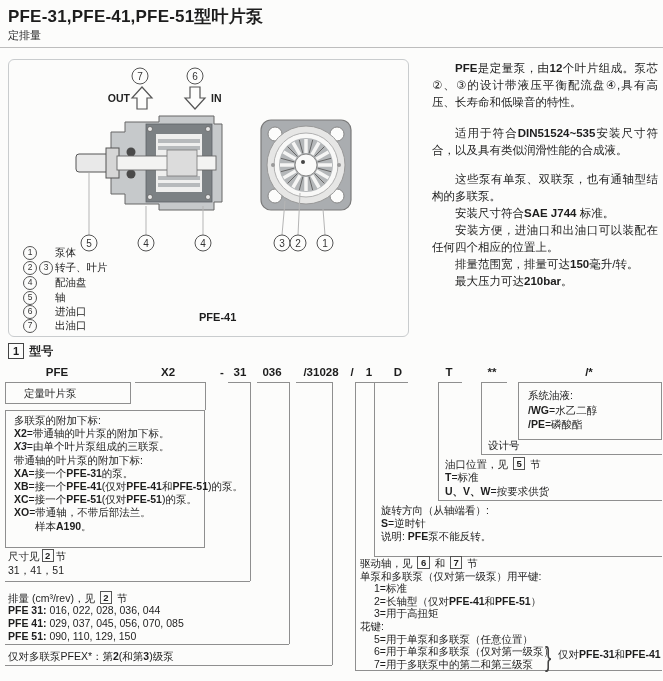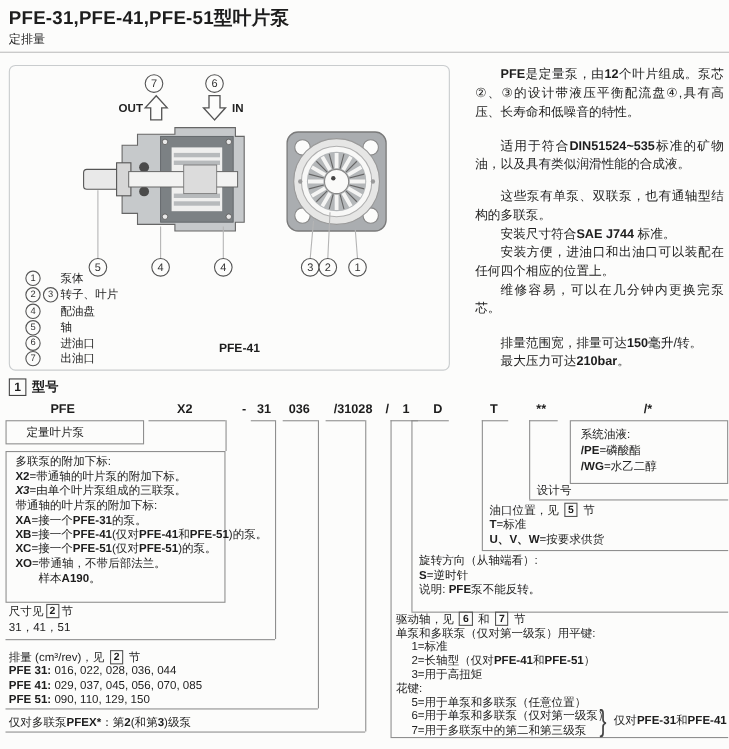--- a/index.html
+++ b/index.html
@@ -163,25 +163,24 @@
     <div class="prow" style="top:201px"><span class="circ">2</span><span class="circ">3</span><span class="pname">转子、叶片</span></div>
     <div class="prow" style="top:216px"><span class="circ">4</span><span class="pname">配油盘</span></div>
     <div class="prow" style="top:231px"><span class="circ">5</span><span class="pname">轴</span></div>
     <div class="prow" style="top:245px"><span class="circ">6</span><span class="pname">进油口</span></div>
     <div class="prow" style="top:259px"><span class="circ">7</span><span class="pname">出油口</span></div>
     <div class="figcaption">PFE-41</div>
   </div>
 
   <div class="abs desc">
     <p class="para mb14"><span style="font-weight: bold;">PFE</span><span>是定量泵，由</span><span style="font-weight: bold;">12</span><span>个叶片组成。泵芯②、③的设计带液压平衡配流盘④,具有高压、长寿命和低噪音的特性。</span></p>
-    <p class="para mb12"><span>适用于符合</span><span style="font-weight: bold;">DIN51524~535</span><span>标准的矿物油，以及具有类似润滑性能的合成液。</span></p>
+    <p class="para mb12"><span>适用于符合</span><span style="font-weight: bold;">DIN51524~535</span><span>安装尺寸符合，以及具有类似润滑性能的合成液。</span></p>
     <p class="para"><span>这些泵有单泵、双联泵，也有通轴型结构的多联泵。</span></p>
     <p class="para"><span>安装尺寸符合</span><span style="font-weight: bold;">SAE J744</span><span> 标准。</span></p>
     <p class="para"><span>安装方便，进油口和出油口可以装配在任何四个相应的位置上。</span></p>
-    <p class="para mb14"><span>维修容易，可以在几分钟内更换完泵芯。</span></p>
     <p class="para"><span>排量范围宽，排量可达</span><span style="font-weight: bold;">150</span><span>毫升/转。</span></p>
     <p class="para"><span>最大压力可达</span><span style="font-weight: bold;">210bar</span><span>。</span></p>
   </div>
 
   <div class="abs sechead">
     <span class="secnum">1</span><span>型号</span>
   </div>
 
   <span class="code" style="left:57px">PFE</span>
   <span class="code" style="left:168px">X2</span>
@@ -239,21 +238,21 @@
   </div>
 
   <div class="llabs" style="left:8px;top:549px"><span>尺寸见</span><span class="refbox">2</span><span>节</span></div>
   <div class="llabs" style="left:8px;top:564px"><span>31，41，51</span></div>
 
   <div class="llabs" style="left:8px;top:591px"><span>排量 (cm³/rev)，见 </span><span class="refbox">2</span><span> 节</span></div>
   <div class="llabs" style="left:8px;top:604px"><span style="font-weight: bold;">PFE 31: </span><span>016, 022, 028, 036, 044</span></div>
   <div class="llabs" style="left:8px;top:617px"><span style="font-weight: bold;">PFE 41: </span><span>029, 037, 045, 056, 070, 085</span></div>
   <div class="llabs" style="left:8px;top:630px"><span style="font-weight: bold;">PFE 51: </span><span>090, 110, 129, 150</span></div>
 
-  <div class="llabs" style="left:8px;top:650px"><span>仅对多联泵</span><span style="font-weight: bold; text-align: right;">PFEX*</span><span>：第</span><span style="font-weight: bold;">2</span><span>(和第</span><span style="font-weight: bold;">3</span><span>)级泵</span></div>
+  <div class="llabs" style="left:8px;top:650px"><span>仅对多联泵</span><span style="font-weight: normal; text-align: right;">PFEX*</span><span>：第</span><span style="font-weight: bold;">2</span><span>(和第</span><span style="font-weight: bold;">3</span><span>)级泵</span></div>
 
   <div class="abs blkF">
     <div class="ll"><span>驱动轴，见 </span><span class="refbox">6</span><span> 和 </span><span class="refbox">7</span><span> 节</span></div>
     <div class="ll"><span>单泵和多联泵（仅对第一级泵）用平键:</span></div>
     <div class="ll ind"><span>1=标准</span></div>
     <div class="ll ind"><span>2=长轴型（仅对</span><span style="font-weight: bold;">PFE-41</span><span>和</span><span style="font-weight: bold;">PFE-51</span><span>）</span></div>
     <div class="ll ind"><span>3=用于高扭矩</span></div>
     <div class="ll"><span>花键:</span></div>
     <div class="ll ind"><span>5=用于单泵和多联泵（任意位置）</span></div>
     <div class="ll ind"><span>6=用于单泵和多联泵（仅对第一级泵）</span></div>
@@ -271,17 +270,17 @@
   <div class="abs blkH">
     <div class="ll"><span>油口位置，见 </span><span class="refbox">5</span><span> 节</span></div>
     <div class="ll"><span style="font-weight: bold;">T</span><span>=标准</span></div>
     <div class="ll"><span style="font-weight: bold;">U、V、W</span><span>=按要求供货</span></div>
   </div>
 
   <div class="llabs" style="left:488px;top:439px">设计号</div>
 
   <div class="lbox boxJ">
     <div class="ll"><span>系统油液:</span></div>
+    <div class="ll"><span style="font-weight: bold;">/WG</span><span>=水乙二醇</span></div>
     <div class="ll"><span style="font-weight: bold;">/PE</span><span>=磷酸酯</span></div>
-    <div class="ll"><span style="font-weight: bold;">/WG</span><span>=水乙二醇</span></div>
   </div>
 
 </div>
 
 </body></html>

